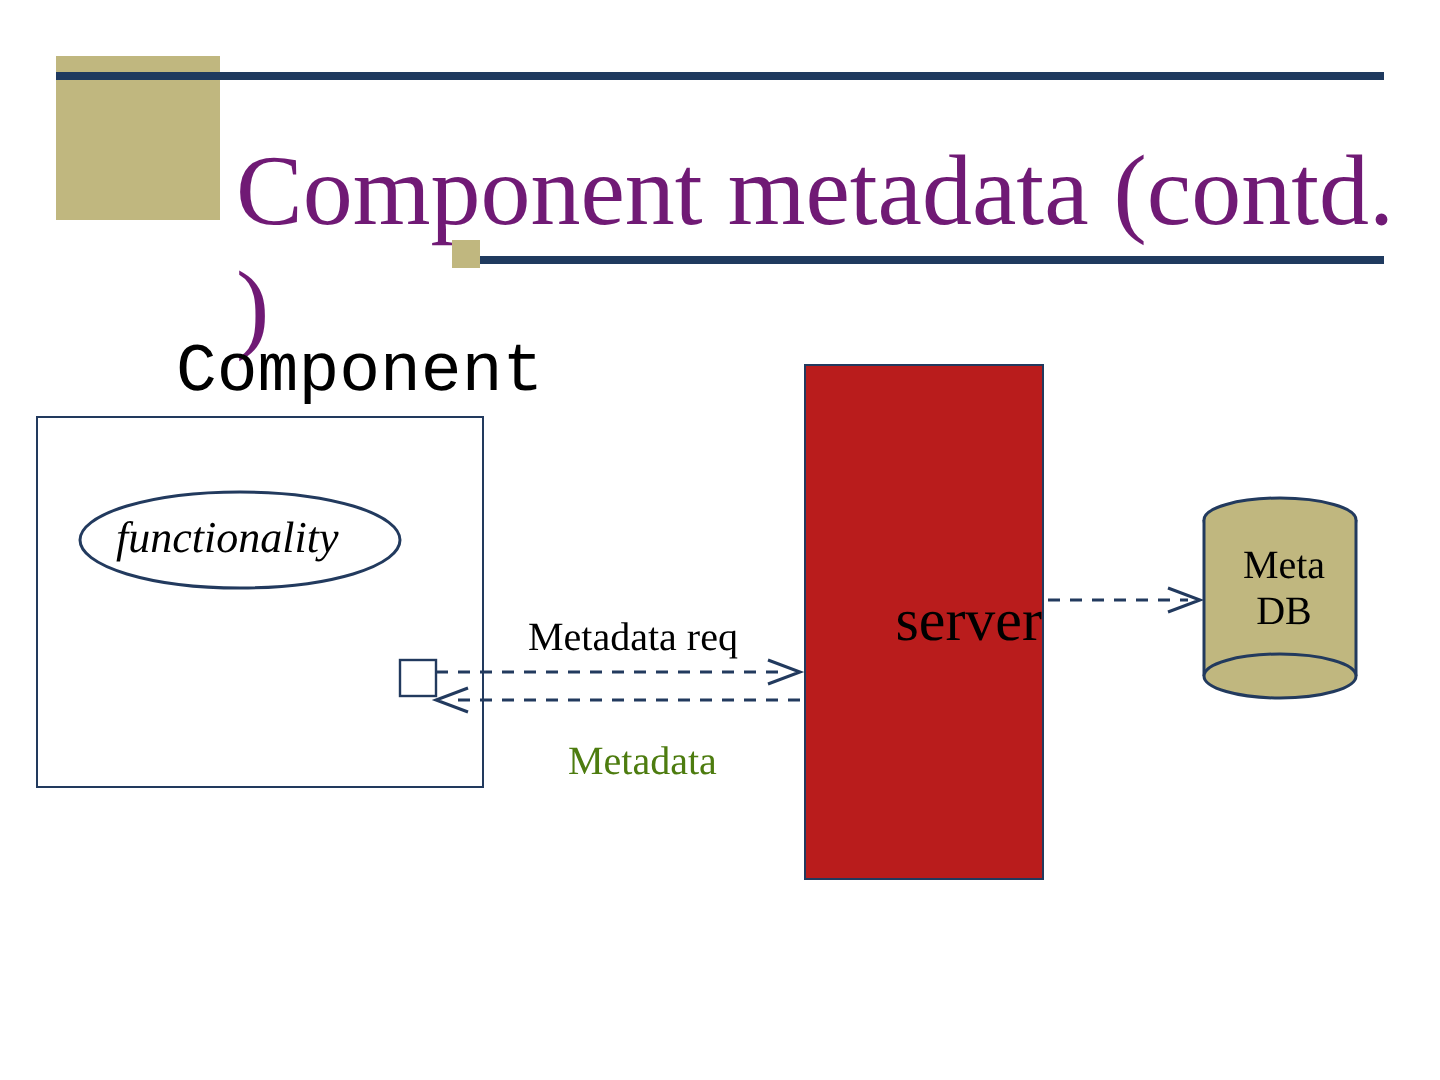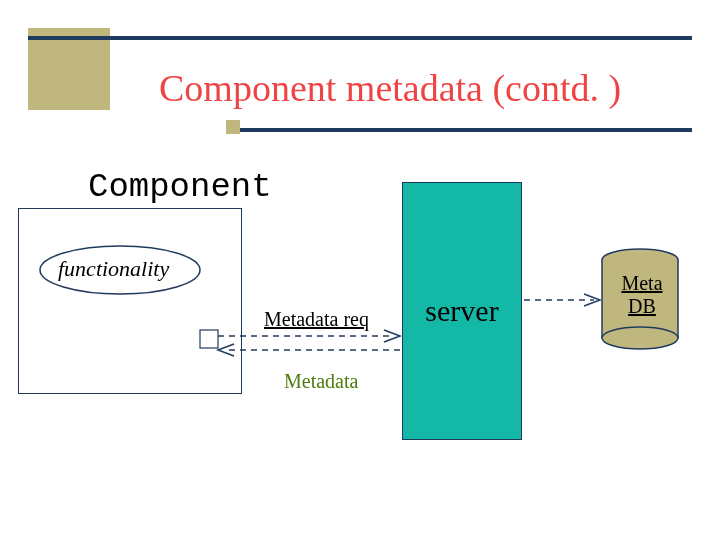--- a/index.html
+++ b/index.html
@@ -24,24 +24,23 @@
     top: 36px;
     left: 28px;
     width: 664px;
     height: 4px;
     background: #1f3a5f;
   }
   .slide-title {
     position: absolute;
     top: 66px;
     left: 118px;
-    font-size: 38px;
-    color: #ef4444;
+    font-size: 50px;
+    color: #701a75;
     font-weight: 400;
-    margin-left: 41px;
   }
   .sub-rule {
     position: absolute;
     top: 128px;
     left: 240px;
     width: 452px;
     height: 4px;
     background: #1f3a5f;
   }
   .small-square {
@@ -85,25 +84,25 @@
     color: #000;
     font-style: italic;
   }
 
   .server-box {
     position: absolute;
     top: 182px;
     left: 402px;
     width: 120px;
     height: 258px;
-    background: #14b8a6;
+    background: #b91c1c;
     border: 1.5px solid #223a5e;
     display: flex;
     align-items: center;
-    justify-content: center;
+    justify-content: flex-end;
   }
   .server-text {
     font-size: 30px;
     color: #000;
   }
 
   .db-wrap {
     position: absolute;
     top: 248px;
     left: 600px;
@@ -112,30 +111,28 @@
   }
   .db-label {
     position: absolute;
     top: 272px;
     left: 614px;
     width: 56px;
     font-size: 20px;
     color: #000;
     text-align: center;
     line-height: 1.15;
-    text-decoration: underline;
   }
 
   .metadata-req-label {
     position: absolute;
     top: 308px;
     left: 264px;
     font-size: 20px;
     color: #000;
-    text-decoration: underline;
   }
   .metadata-label {
     position: absolute;
     top: 370px;
     left: 284px;
     font-size: 20px;
     color: #4d7c0f;
   }
 
   .arrows {

